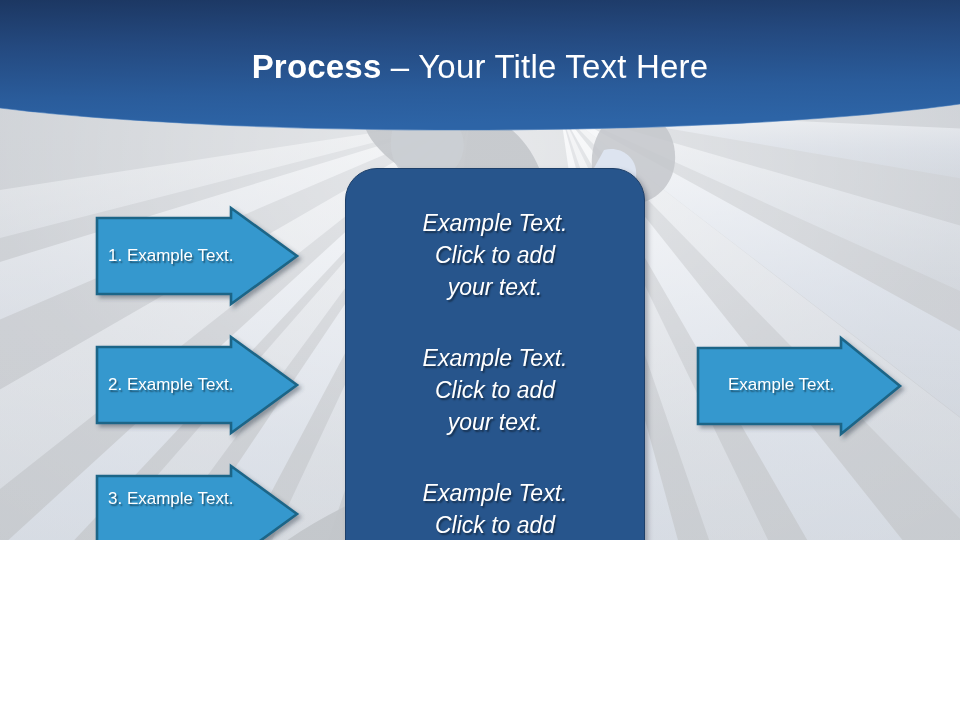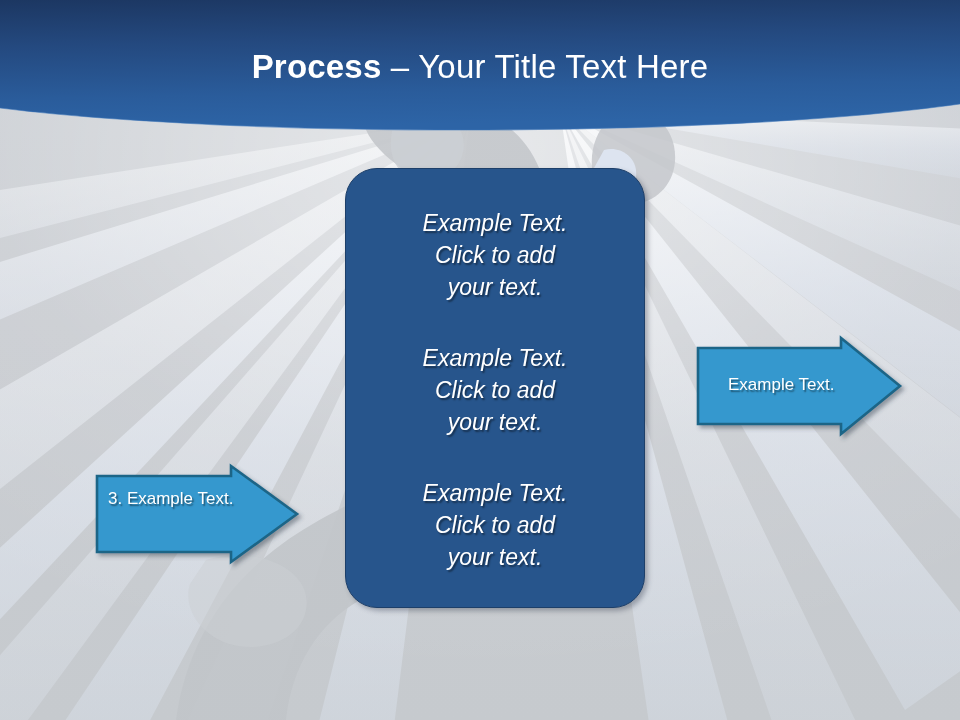--- a/index.html
+++ b/index.html
@@ -7,21 +7,21 @@
     padding: 0;
     background: #ffffff;
   }
   body {
     font-family: "Liberation Sans", sans-serif;
   }
 
   #slide {
     position: relative;
     width: 960px;
-    height: 720px;
+    height: 540px;
     overflow: hidden;
     background: #0f766e;
   }
 
   
   .bg-layer {
     position: absolute;
     inset: 0;
     width: 960px;
     height: 720px;
@@ -201,21 +201,43 @@
       </linearGradient>
     </defs>
     <path d="M0,0 L960,0 L960,104 C720,138 240,138 0,108 Z" fill="url(#hdrGrad)"></path>
     <path d="M0,108 C240,138 720,138 960,104" fill="none" stroke="#3f79bb" stroke-width="1.2" opacity="0.55"></path>
   </svg>
 
   <div class="title">
     <span class="t-bold">Process</span><span class="t-dash"> – </span><span class="t-rest">Your Title Text Here</span>
   </div>
 
-
+  <div class="arrow" style="left:96px; top:207px; width:204px; height:98px;">
+    <svg width="204" height="98" viewBox="0 0 204 98">
+      <defs>
+        <filter id="shA1" x="-20%" y="-20%" width="150%" height="150%">
+          <feDropShadow dx="3" dy="3" stdDeviation="2.2" flood-color="#35414f" flood-opacity="0.45"></feDropShadow>
+        </filter>
+      </defs>
+      <polygon points="1,11 135,11 135,1 201,49 135,97 135,87 1,87" fill="#3498CE" stroke="#1d6587" stroke-width="2.6" stroke-linejoin="miter" filter="url(#shA1)"></polygon>
+    </svg>
+    <span class="arrow-label" style="left:12px; top:39px;">1. Example Text.</span>
+  </div>
+
+  <div class="arrow" style="left:96px; top:336px; width:204px; height:98px;">
+    <svg width="204" height="98" viewBox="0 0 204 98">
+      <defs>
+        <filter id="shA2" x="-20%" y="-20%" width="150%" height="150%">
+          <feDropShadow dx="3" dy="3" stdDeviation="2.2" flood-color="#35414f" flood-opacity="0.45"></feDropShadow>
+        </filter>
+      </defs>
+      <polygon points="1,11 135,11 135,1 201,49 135,97 135,87 1,87" fill="#3498CE" stroke="#1d6587" stroke-width="2.6" stroke-linejoin="miter" filter="url(#shA2)"></polygon>
+    </svg>
+    <span class="arrow-label" style="left:12px; top:39px;">2. Example Text.</span>
+  </div>
 
   <div class="arrow" style="left:96px; top:465px; width:204px; height:98px;">
     <svg width="204" height="98" viewBox="0 0 204 98">
       <defs>
         <filter id="shA3" x="-20%" y="-20%" width="150%" height="150%">
           <feDropShadow dx="3" dy="3" stdDeviation="2.2" flood-color="#35414f" flood-opacity="0.45"></feDropShadow>
         </filter>
       </defs>
       <polygon points="1,11 135,11 135,1 201,49 135,97 135,87 1,87" fill="#3498CE" stroke="#1d6587" stroke-width="2.6" stroke-linejoin="miter" filter="url(#shA3)"></polygon>
     </svg>

